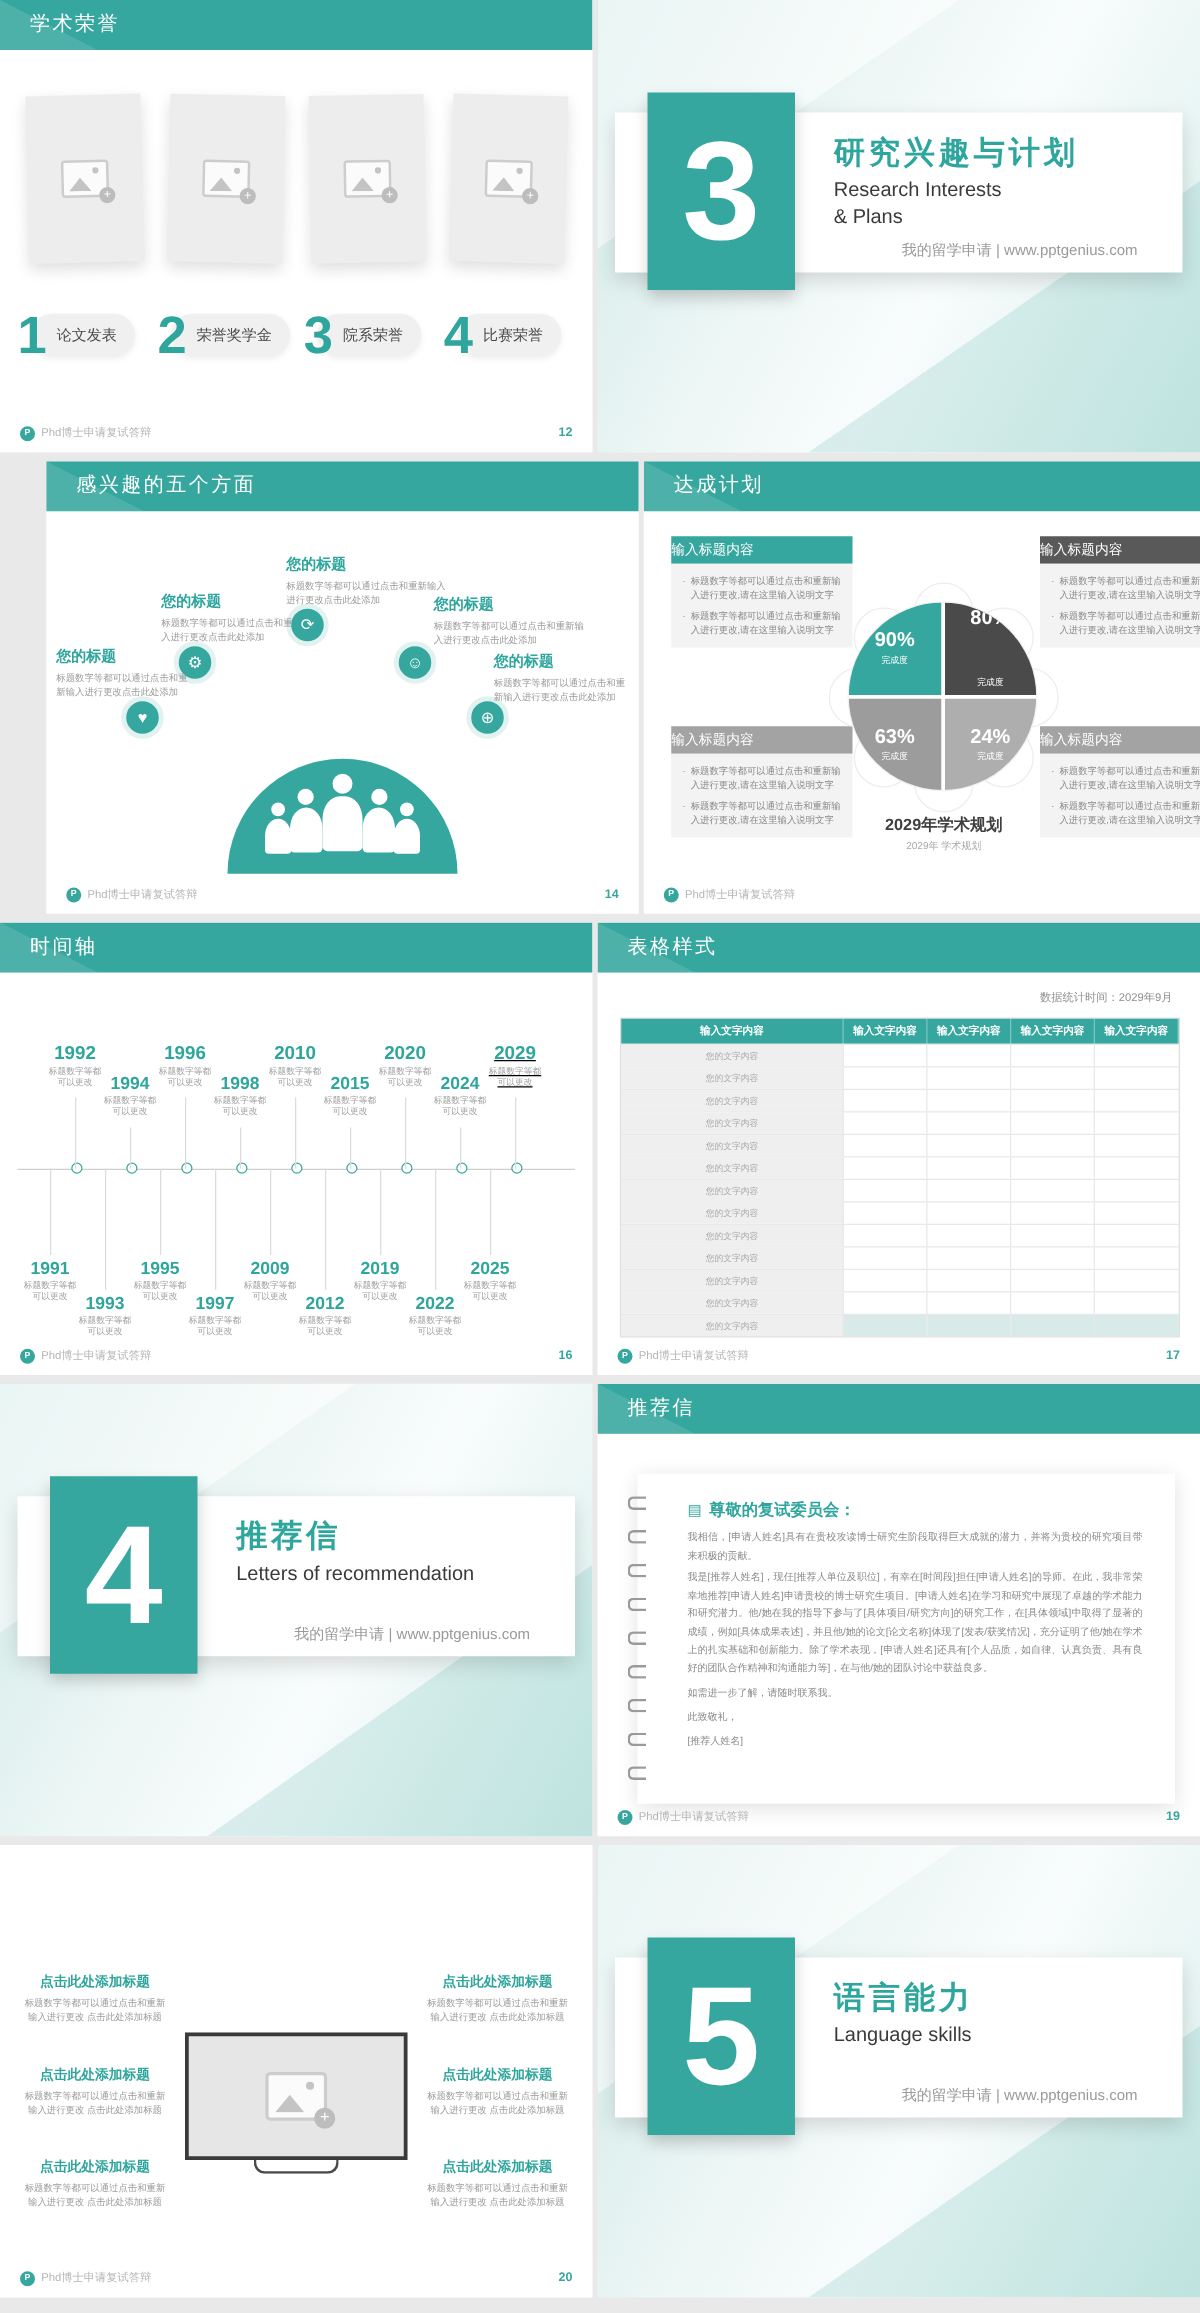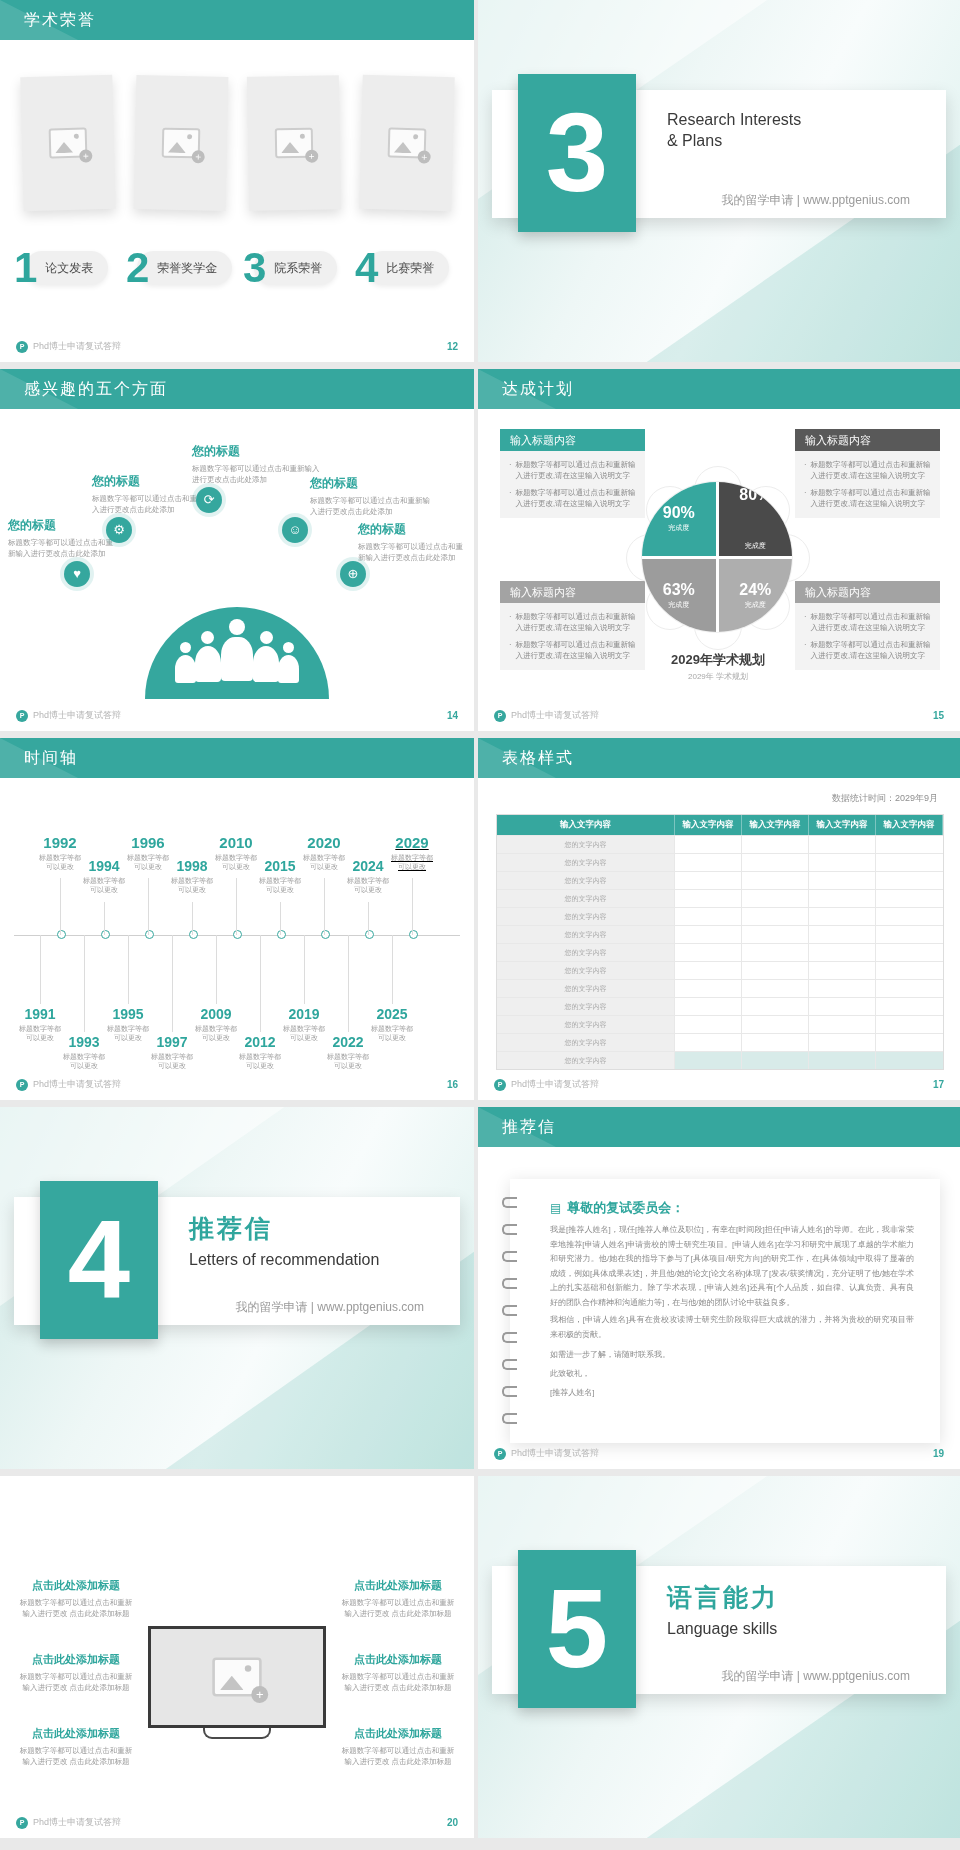--- a/index.html
+++ b/index.html
@@ -1,21 +1,21 @@
 <!DOCTYPE html>
 <html><head>
 <meta charset="utf-8">
 <style>
   html,body{margin:0;padding:0;background:#e9e9e9;}
   .canvas{position:relative;width:960px;height:1850px;background:#e9e9e9;
     font-family:"Liberation Sans","DejaVu Sans",sans-serif;overflow:hidden;}
   .cell{position:absolute;height:362px;overflow:hidden;}
   .c-l{left:0;width:474px;}
   .c-r{left:478px;width:482px;}
-  .r1{top:0;} .r2{top:369px;} .r3{top:738px;} .r4{top:1107px;} .r5{top:1476px;}
+  .r1{top:0;} .r2{top:369px;margin-left:37px;} .r3{top:738px;} .r4{top:1107px;} .r5{top:1476px;}
   .slide{background:#ffffff;}
   
   .bar{position:relative;height:40px;background:#36a79e;overflow:hidden;}
   .bar::before{content:"";position:absolute;left:0;bottom:0;width:0;height:0;
     border-bottom:40px solid rgba(255,255,255,0.12);border-right:78px solid transparent;}
   .bar-title{position:relative;color:#fff;font-size:16px;letter-spacing:2px;line-height:40px;padding-left:24px;}
   
   .foot{position:absolute;left:16px;right:16px;bottom:9px;display:flex;align-items:center;justify-content:space-between;}
   .brand{display:flex;align-items:center;gap:5px;font-size:9px;color:#b5b5b5;}
   .logo{width:12px;height:12px;border-radius:50%;background:#36a79e;color:#fff;font-size:7px;line-height:12px;
@@ -56,21 +56,21 @@
   .a-t{font-size:12px;font-weight:bold;color:#2fa69d;margin-bottom:4px;}
   .a-x{font-size:7.5px;color:#9b9b9b;line-height:10.5px;}
   .a-dome{position:absolute;left:145px;top:238px;width:184px;height:92px;border-radius:92px 92px 0 0;background:#35a79e;}
   .pr{position:absolute;background:#fff;}
   .pr.hd{border-radius:50%;}
   .pr.bd{border-radius:14px 14px 4px 4px / 18px 18px 4px 4px;}
   .a-ic{position:absolute;width:26px;height:26px;border-radius:50%;background:#35a79e;color:#fff;text-align:center;
     line-height:26px;font-size:13px;box-shadow:0 0 0 4px rgba(53,167,158,0.15);}
   
   .p-box{position:absolute;width:145px;}
-  .p-hd{height:22px;line-height:22px;color:#fff;font-size:11px;padding-left:10px;}
+  .p-hd{height:22px;line-height:22px;color:#fff;font-size:11px;}
   .hd-teal{background:#36a79e;} .hd-dark{background:#595959;} .hd-gray{background:#a3a3a3;}
   .p-bd{background:#f3f3f3;padding:8px 9px 9px 9px;}
   .p-li{display:flex;gap:4px;font-size:7.5px;color:#8a8a8a;line-height:11px;margin-bottom:6px;}
   .p-li:last-child{margin-bottom:0;}
   .petal{position:absolute;width:46px;height:46px;border-radius:50%;background:#fff;border:1px solid #ededed;z-index:0;}
   .pie{position:absolute;left:164px;top:113px;width:150px;height:150px;border-radius:50%;overflow:hidden;
     display:grid;grid-template-columns:1fr 1fr;grid-template-rows:1fr 1fr;gap:3px;background:#fff;z-index:1;
     box-shadow:0 0 0 1px #f1f1f1;}
   .q{display:flex;flex-direction:column;align-items:center;justify-content:center;color:#fff;}
   .q .pc{font-size:16px;font-weight:bold;}
@@ -177,20 +177,21 @@
   </section>
 
   <section class="cell c-r r1 sec">
     <div class="sec-deco a"></div>
     <div class="sec-deco b"></div>
     <div class="band">
       <div class="numsq">
           <span>3</span>
         </div>
       <div class="sec-tt">
+        <div class="sec-title">研究兴趣与计划</div>
         <div class="sec-sub"><span>Research Interests</span><span style="display:block">&amp; Plans</span></div>
       </div>
       <div class="sec-tag">我的留学申请 | www.pptgenius.com</div>
     </div>
   </section>
 
   <section class="cell c-l r2 slide">
     <div class="bar">
       <div class="bar-title">感兴趣的五个方面</div>
     </div>
@@ -624,22 +625,22 @@
         <div class="ring" style="top:99px;"></div>
       <div class="ring" style="top:126px;"></div>
         <div class="ring" style="top:153px;"></div>
       <div class="ring" style="top:180px;"></div>
         <div class="ring" style="top:207px;"></div>
       <div class="ring" style="top:234px;"></div>
       <div class="lt-h">
         <span class="bk">▤</span>
         <span>尊敬的复试委员会：</span>
       </div>
+      <p class="lt-p">我相信，[申请人姓名]具有在贵校攻读博士研究生阶段取得巨大成就的潜力，并将为贵校的研究项目带来积极的贡献。</p>
       <p class="lt-p">我是[推荐人姓名]，现任[推荐人单位及职位]，有幸在[时间段]担任[申请人姓名]的导师。在此，我非常荣幸地推荐[申请人姓名]申请贵校的博士研究生项目。[申请人姓名]在学习和研究中展现了卓越的学术能力和研究潜力。他/她在我的指导下参与了[具体项目/研究方向]的研究工作，在[具体领域]中取得了显著的成绩，例如[具体成果表述]，并且他/她的论文[论文名称]体现了[发表/获奖情况]，充分证明了他/她在学术上的扎实基础和创新能力。除了学术表现，[申请人姓名]还具有[个人品质，如自律、认真负责、具有良好的团队合作精神和沟通能力等]，在与他/她的团队讨论中获益良多。</p>
-      <p class="lt-p">我相信，[申请人姓名]具有在贵校攻读博士研究生阶段取得巨大成就的潜力，并将为贵校的研究项目带来积极的贡献。</p>
       <div class="lt-line">如需进一步了解，请随时联系我。</div>
       <div class="lt-line">此致敬礼，</div>
       <div class="lt-line">[推荐人姓名]</div>
     </div>
     <div class="foot">
       <span class="brand">
           <span class="logo">P</span>
           <span>Phd博士申请复试答辩</span>
         </span>
       <span class="pagenum">19</span>

